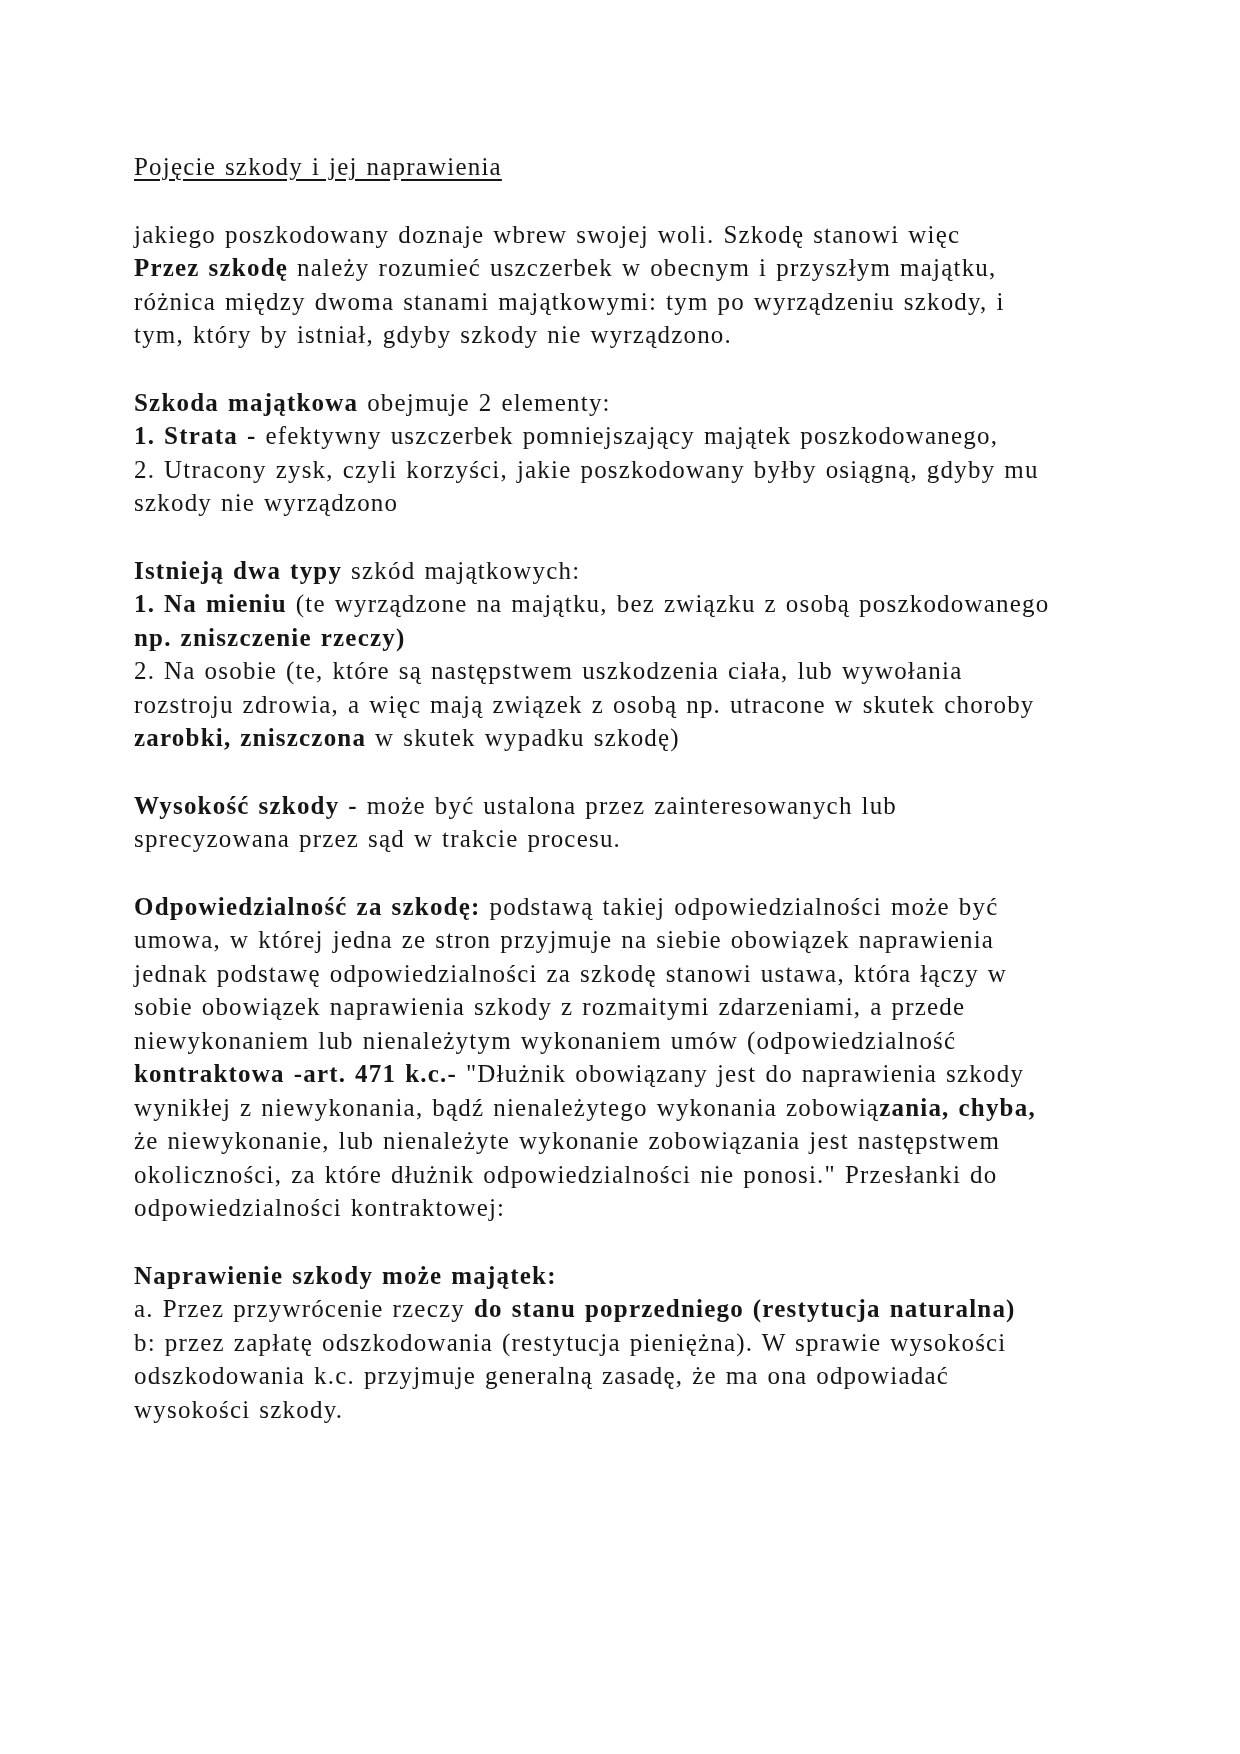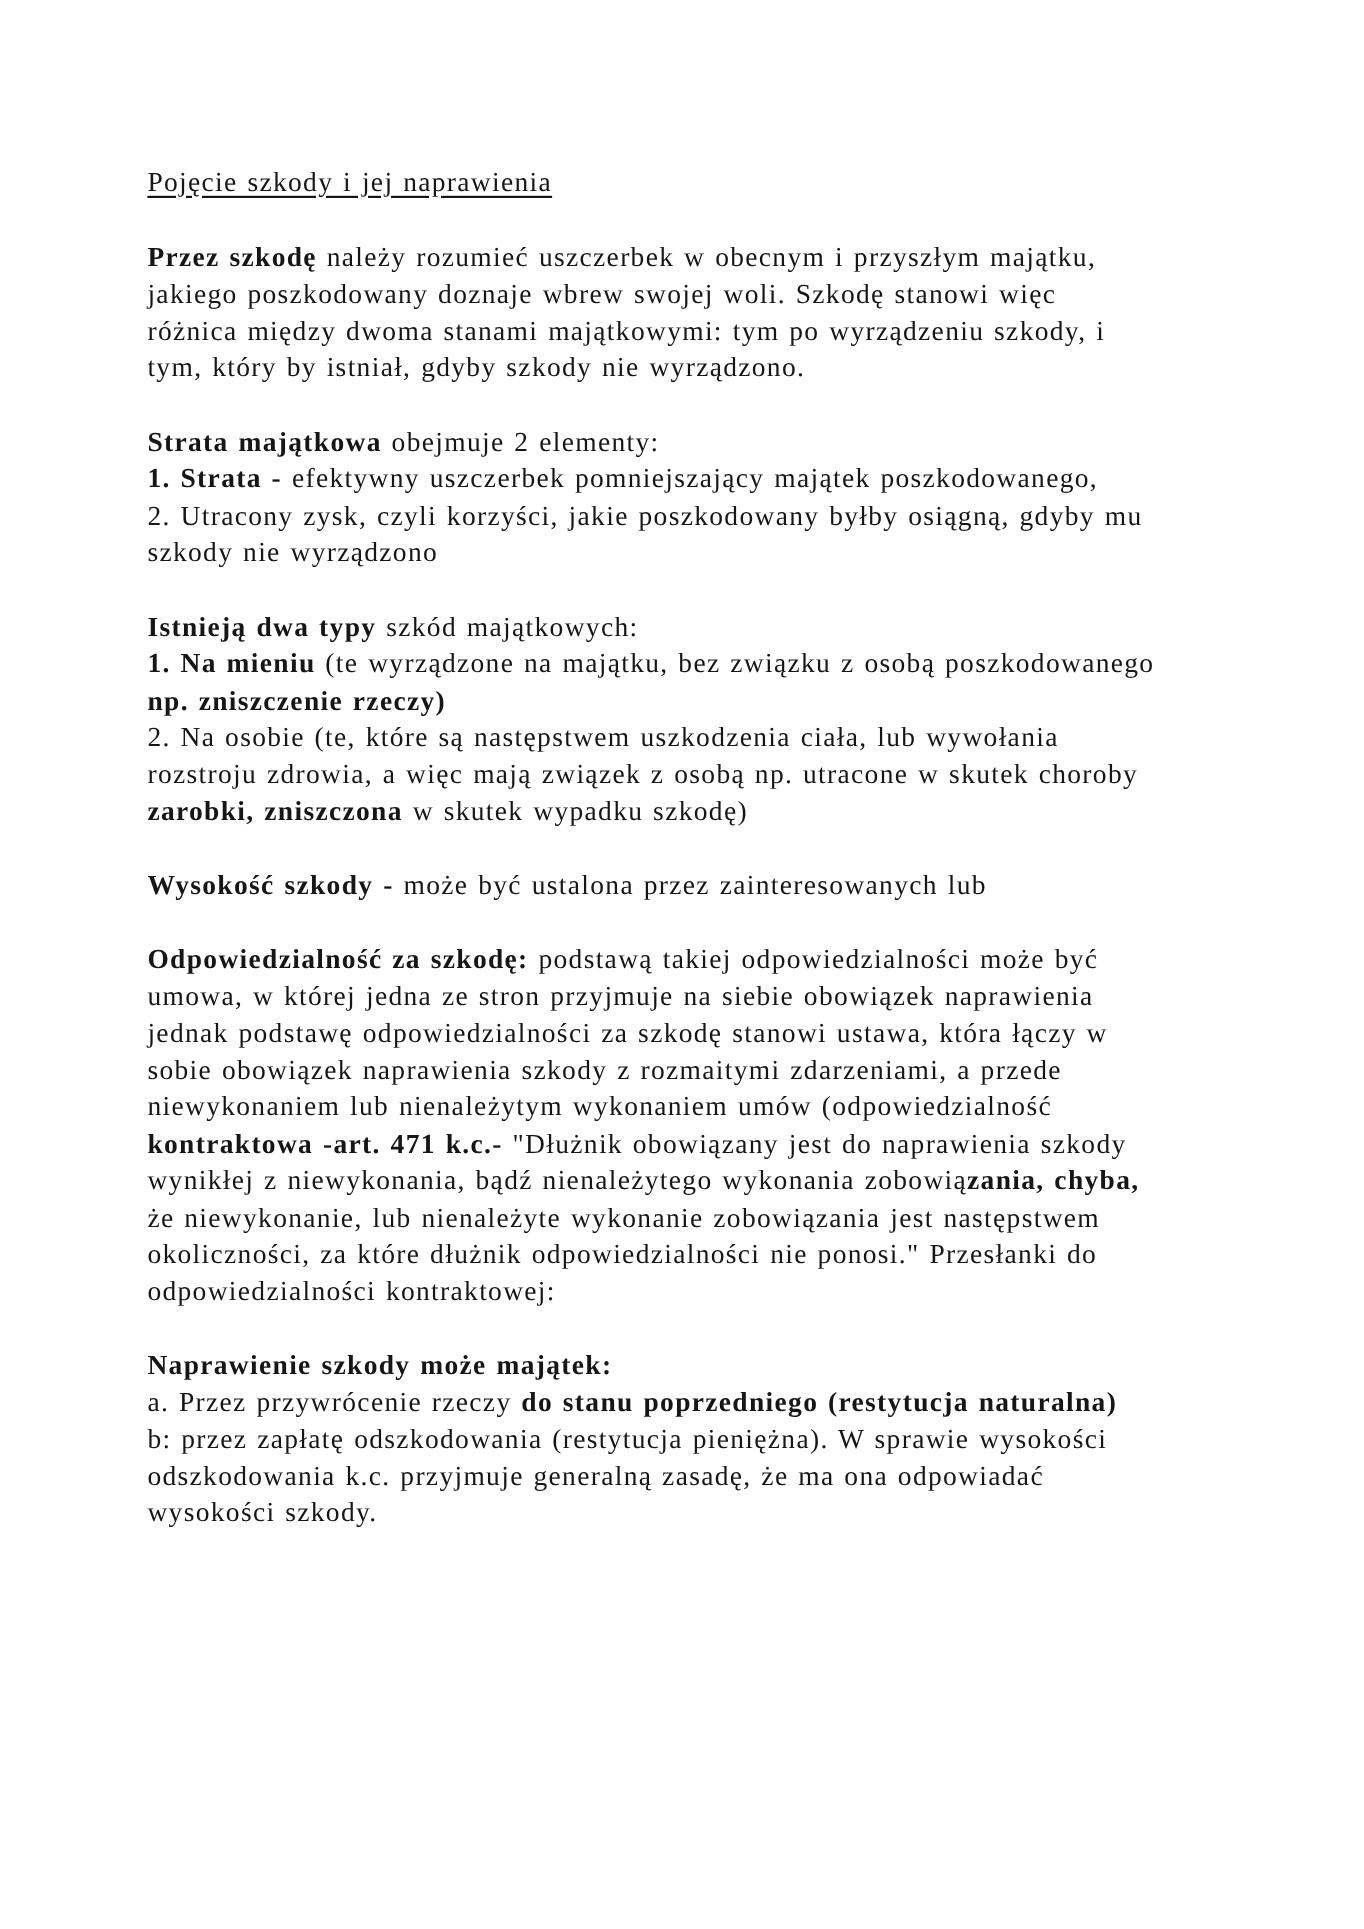--- a/index.html
+++ b/index.html
@@ -44,41 +44,42 @@
   .run { font-weight: normal; }
   .run.bold { font-weight: bold; }
 </style>
 </head>
 <body style="background: rgb(255, 255, 255); color: rgb(22, 22, 22);">
 
 <div class="page">
   <div class="title">Pojęcie szkody i jej naprawienia</div>
   <div id="doc-body">
       <div class="paragraph">
+        <div class="line"><span class="run">jakiego poszkodowany doznaje wbrew swojej woli. Szkodę stanowi więc</span></div>
         <div class="line"><span class="run bold">Przez szkodę</span><span class="run"> należy rozumieć uszczerbek w obecnym i przyszłym majątku,</span></div>
-        <div class="line"><span class="run">jakiego poszkodowany doznaje wbrew swojej woli. Szkodę stanowi więc</span></div>
         <div class="line"><span class="run">różnica między dwoma stanami majątkowymi: tym po wyrządzeniu szkody, i</span></div>
         <div class="line"><span class="run">tym, który by istniał, gdyby szkody nie wyrządzono.</span></div>
       </div>
       <div class="paragraph">
-        <div class="line"><span class="run bold">Strata majątkowa</span><span class="run"> obejmuje 2 elementy:</span></div>
+        <div class="line"><span class="run bold">Szkoda majątkowa</span><span class="run"> obejmuje 2 elementy:</span></div>
         <div class="line"><span class="run bold">1. Strata -</span><span class="run"> efektywny uszczerbek pomniejszający majątek poszkodowanego,</span></div>
         <div class="line"><span class="run">2. Utracony zysk, czyli korzyści, jakie poszkodowany byłby osiągną, gdyby mu</span></div>
         <div class="line"><span class="run">szkody nie wyrządzono</span></div>
       </div>
       <div class="paragraph">
         <div class="line"><span class="run bold">Istnieją dwa typy</span><span class="run"> szkód majątkowych:</span></div>
         <div class="line"><span class="run bold">1. Na mieniu</span><span class="run"> (te wyrządzone na majątku, bez związku z osobą poszkodowanego</span></div>
         <div class="line"><span class="run bold">np. zniszczenie rzeczy)</span></div>
         <div class="line"><span class="run">2. Na osobie (te, które są następstwem uszkodzenia ciała, lub wywołania</span></div>
         <div class="line"><span class="run">rozstroju zdrowia, a więc mają związek z osobą np. utracone w skutek choroby</span></div>
         <div class="line"><span class="run bold">zarobki, zniszczona</span><span class="run"> w skutek wypadku szkodę)</span></div>
       </div>
       <div class="paragraph">
         <div class="line"><span class="run bold">Wysokość szkody -</span><span class="run"> może być ustalona przez zainteresowanych lub</span></div>
+        <div class="line"><span class="run">sprecyzowana przez sąd w trakcie procesu.</span></div>
       </div>
       <div class="paragraph">
         <div class="line"><span class="run bold">Odpowiedzialność za szkodę:</span><span class="run"> podstawą takiej odpowiedzialności może być</span></div>
         <div class="line"><span class="run">umowa, w której jedna ze stron przyjmuje na siebie obowiązek naprawienia</span></div>
         <div class="line"><span class="run">jednak podstawę odpowiedzialności za szkodę stanowi ustawa, która łączy w</span></div>
         <div class="line"><span class="run">sobie obowiązek naprawienia szkody z rozmaitymi zdarzeniami, a przede</span></div>
         <div class="line"><span class="run">niewykonaniem lub nienależytym wykonaniem umów (odpowiedzialność</span></div>
         <div class="line"><span class="run bold">kontraktowa -art. 471 k.c.-</span><span class="run"> "Dłużnik obowiązany jest do naprawienia szkody</span></div>
         <div class="line"><span class="run">wynikłej z niewykonania, bądź nienależytego wykonania zobowią</span><span class="run bold">zania, chyba,</span></div>
         <div class="line"><span class="run">że niewykonanie, lub nienależyte wykonanie zobowiązania jest następstwem</span></div>

